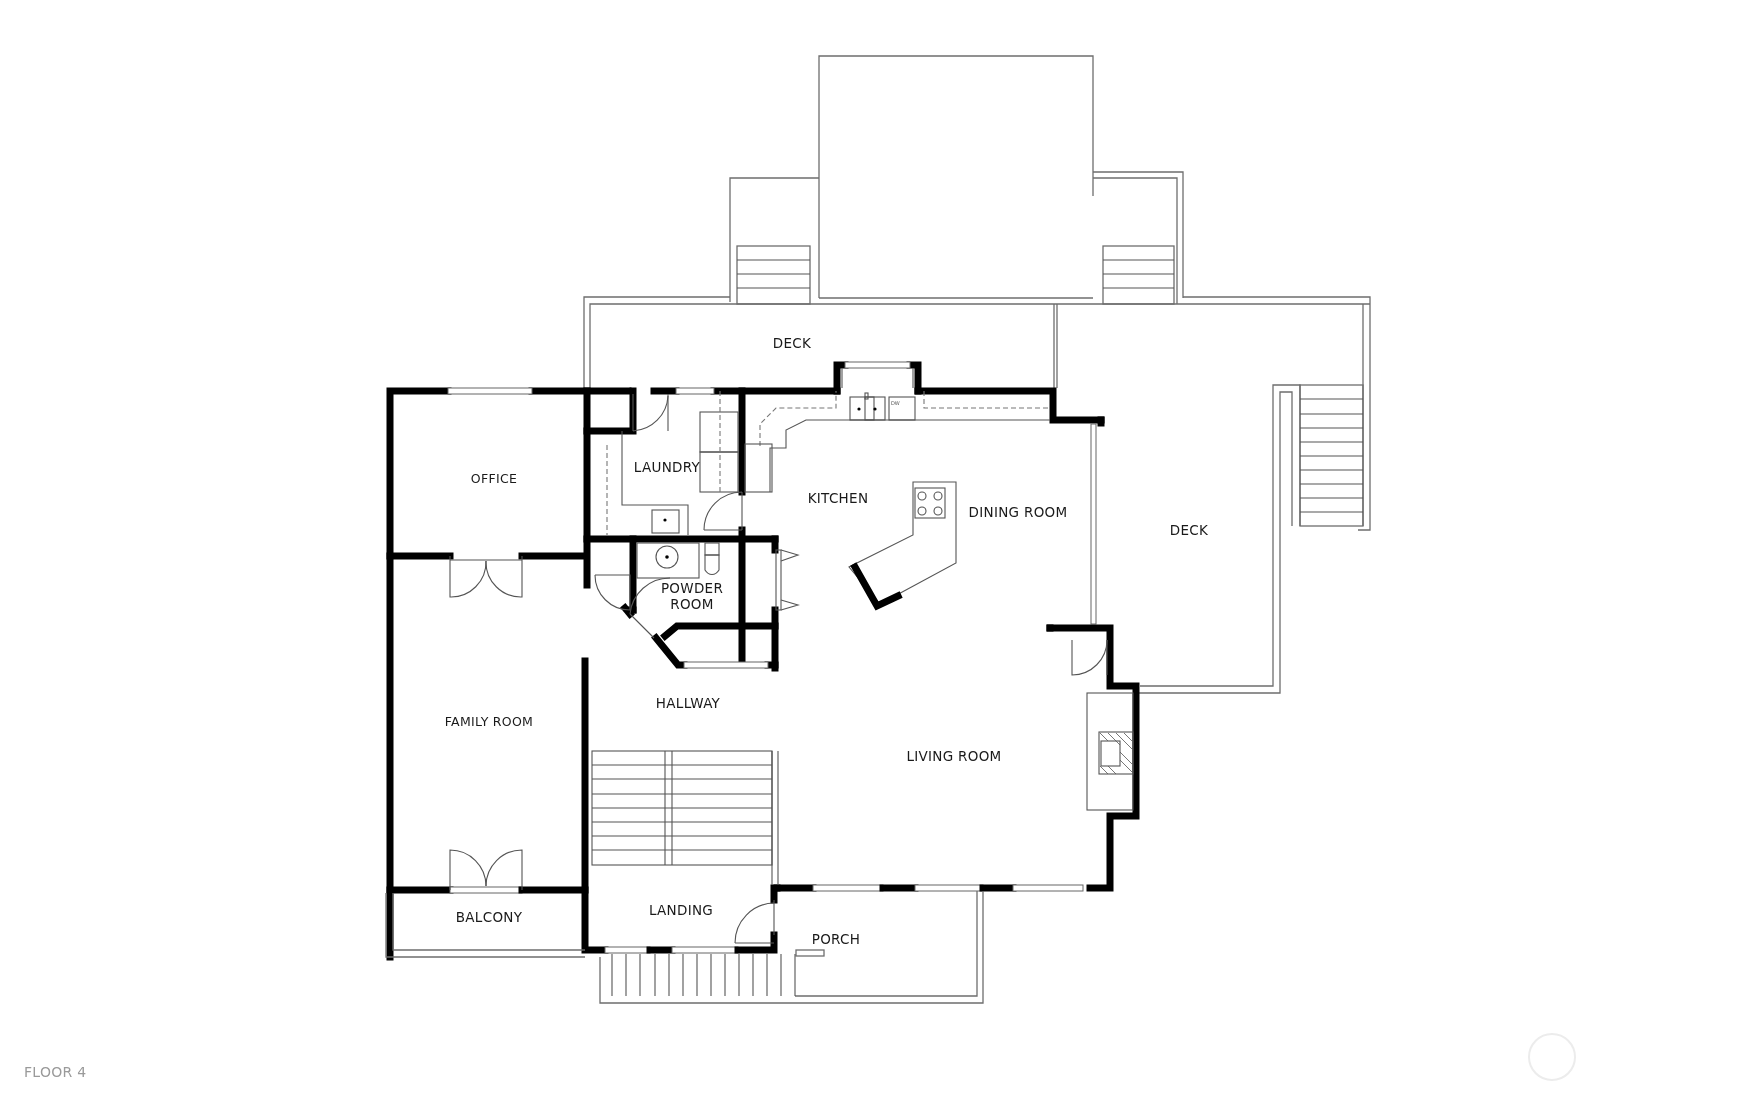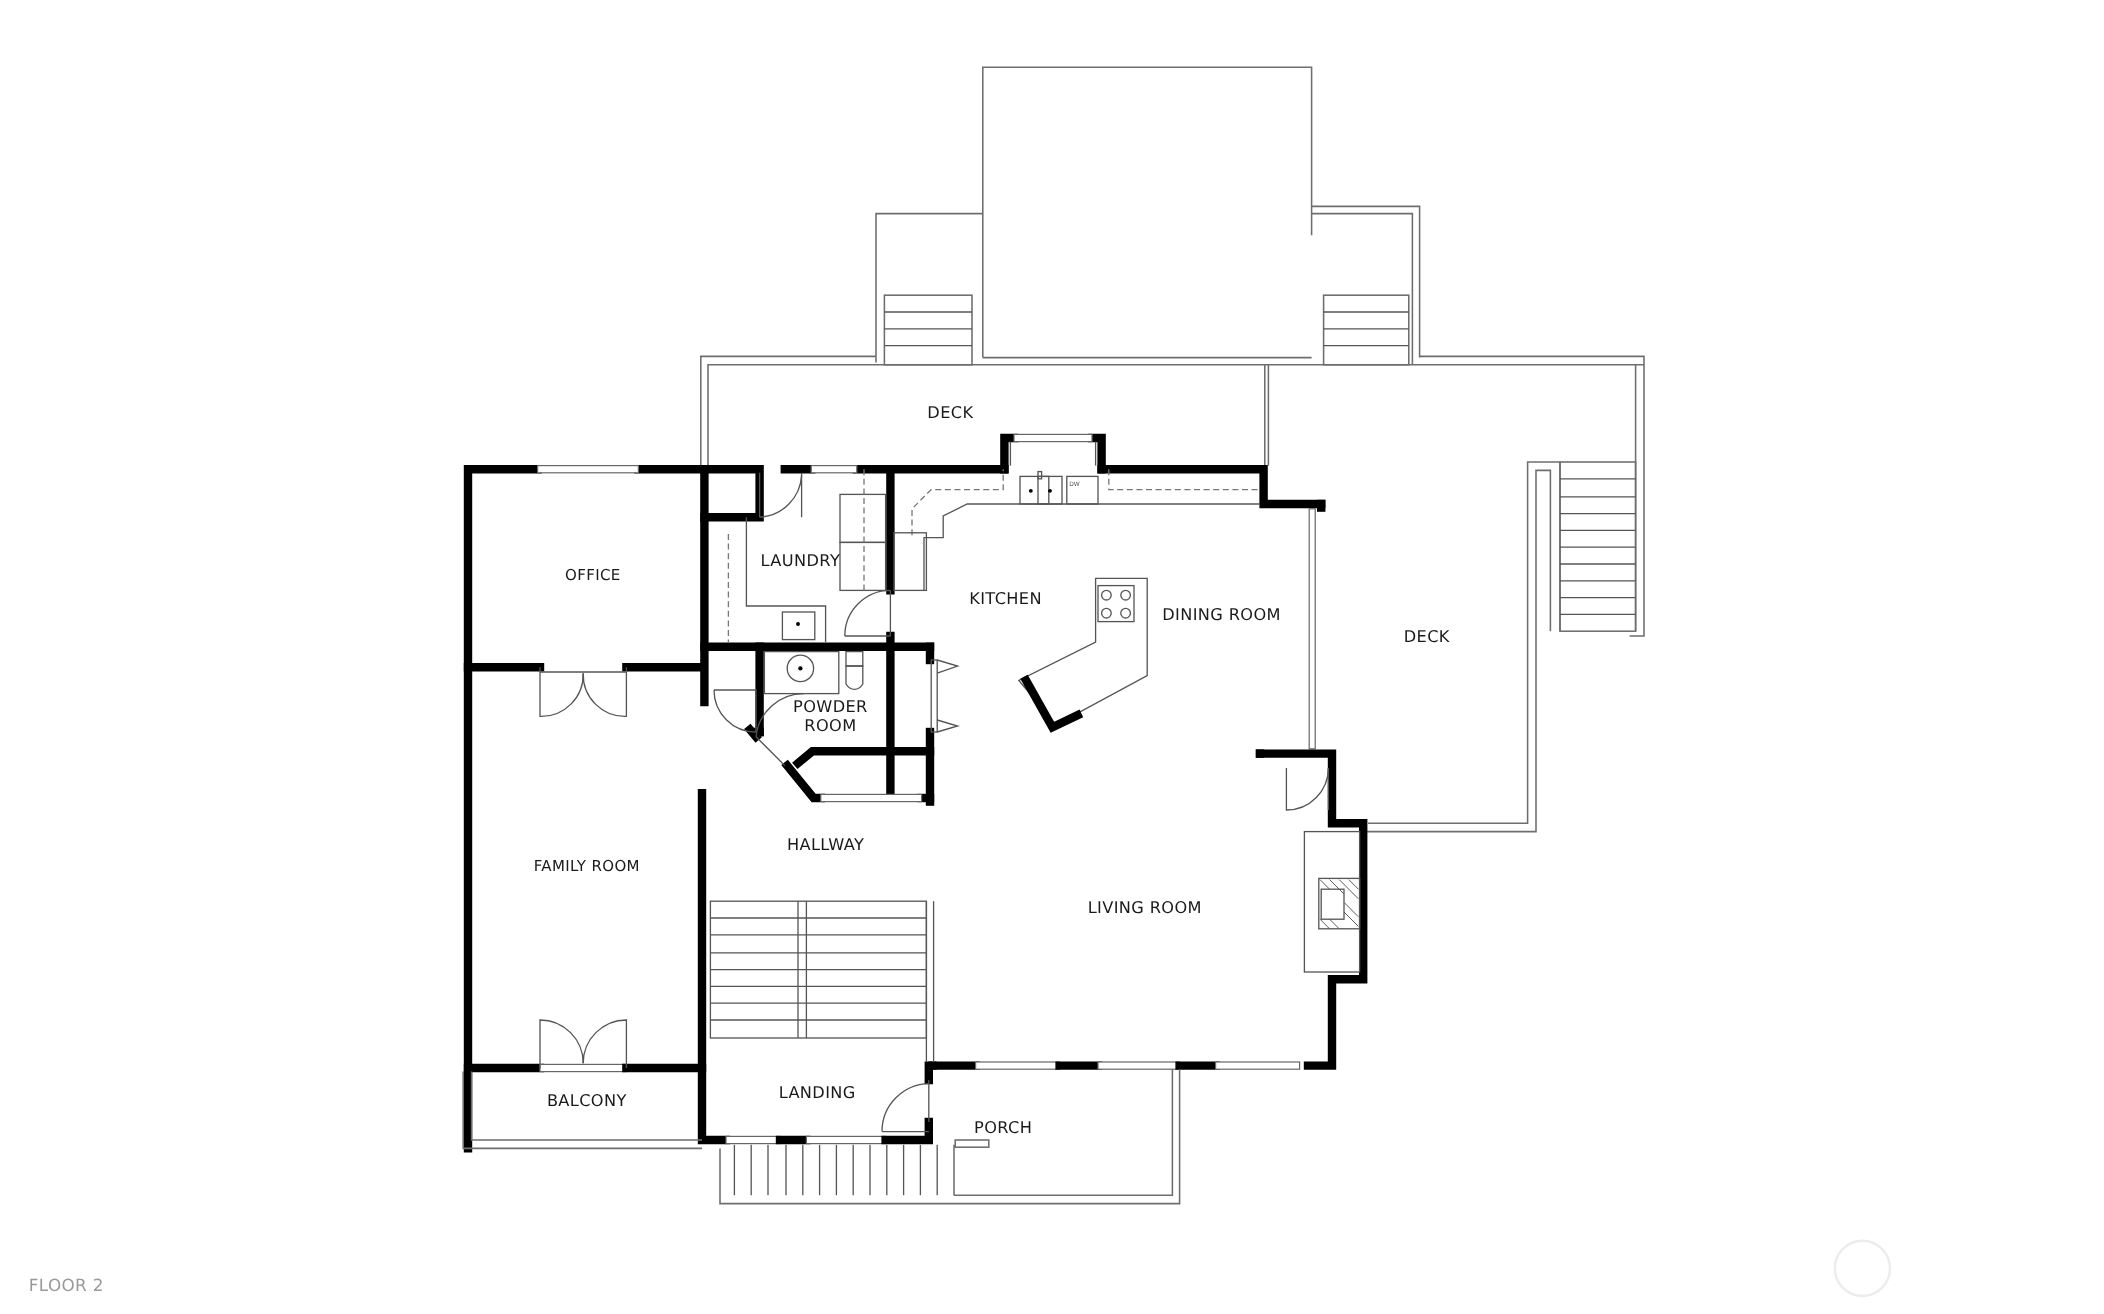--- a/index.html
+++ b/index.html
@@ -279,14 +279,14 @@
     <text class="room-label" x="692" y="609">ROOM</text>
     <text class="room-label small" x="489" y="726">FAMILY ROOM</text>
     <text class="room-label" x="688" y="708">HALLWAY</text>
     <text class="room-label" x="954" y="761">LIVING ROOM</text>
     <text class="room-label" x="489" y="922">BALCONY</text>
     <text class="room-label" x="681" y="915">LANDING</text>
     <text class="room-label" x="836" y="944">PORCH</text>
   </g>
 </svg>
 
-<div class="floor-label">FLOOR 2</div>
+<div class="floor-label">FLOOR 4</div>
 <div class="compass"></div>
 
 </body></html>

